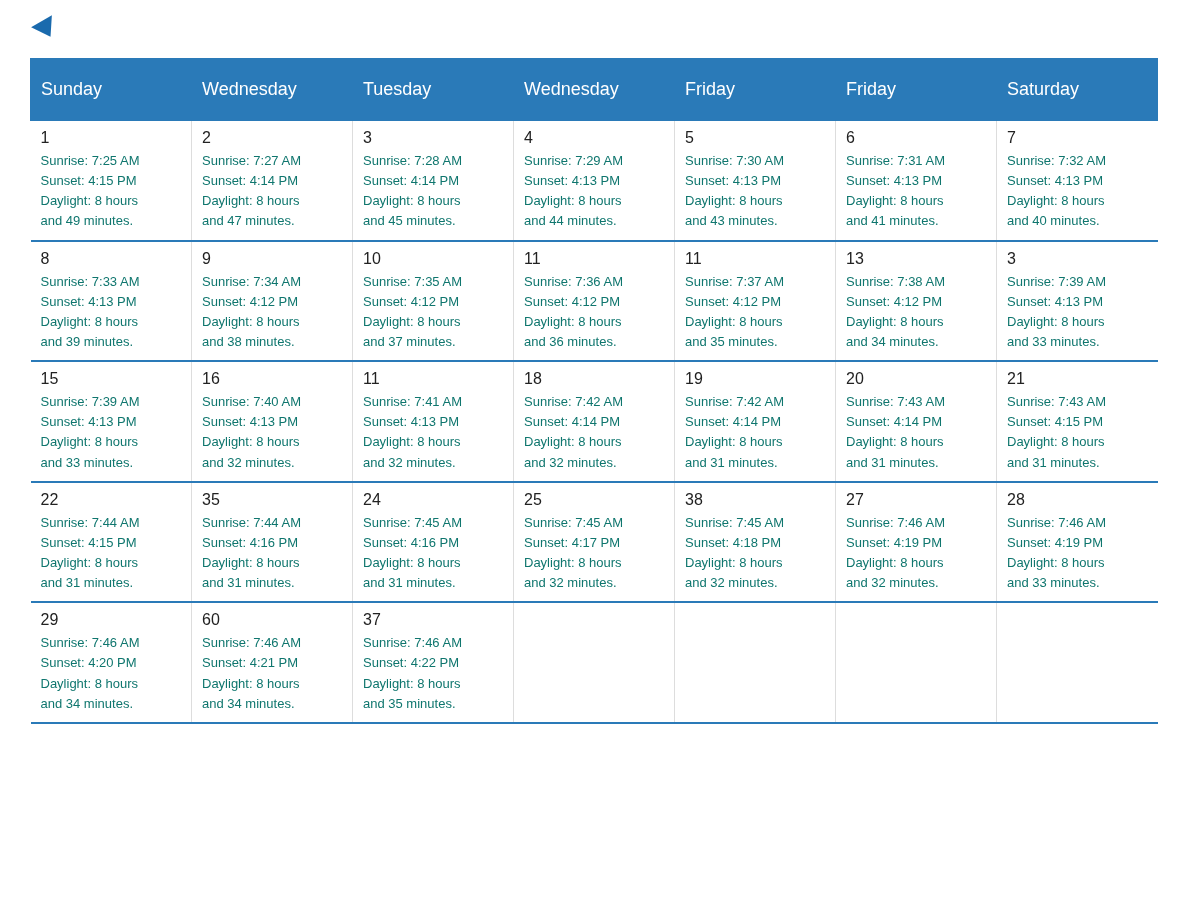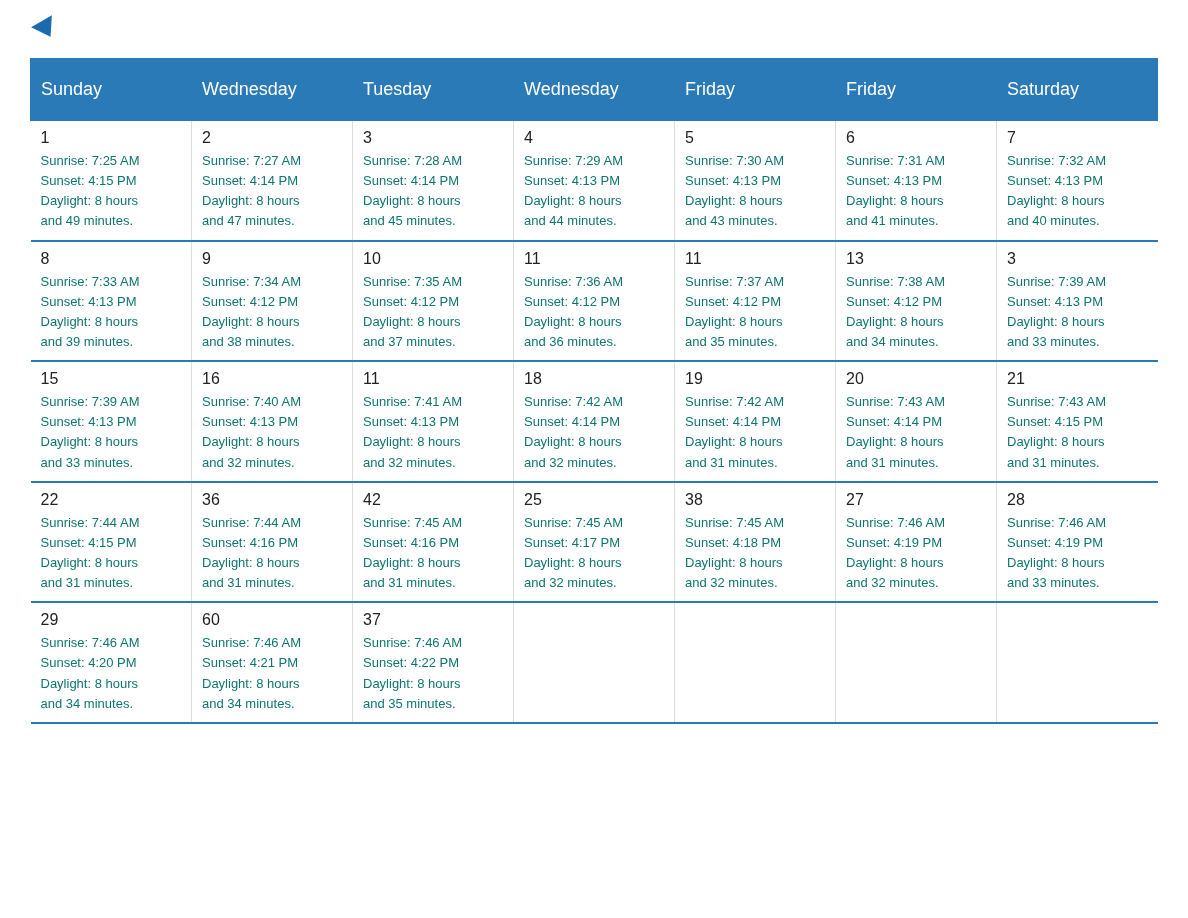--- a/index.html
+++ b/index.html
@@ -176,23 +176,23 @@
         <td><span class="day-num">19</span>
 <span class="day-info">Sunrise: 7:42 AM<br>Sunset: 4:14 PM<br>Daylight: 8 hours<br>and 31 minutes.</span></td>
         <td><span class="day-num">20</span>
 <span class="day-info">Sunrise: 7:43 AM<br>Sunset: 4:14 PM<br>Daylight: 8 hours<br>and 31 minutes.</span></td>
         <td><span class="day-num">21</span>
 <span class="day-info">Sunrise: 7:43 AM<br>Sunset: 4:15 PM<br>Daylight: 8 hours<br>and 31 minutes.</span></td>
       </tr>
       <tr>
         <td><span class="day-num">22</span>
 <span class="day-info">Sunrise: 7:44 AM<br>Sunset: 4:15 PM<br>Daylight: 8 hours<br>and 31 minutes.</span></td>
-        <td><span class="day-num">36</span>
+        <td><span class="day-num">35</span>
 <span class="day-info">Sunrise: 7:44 AM<br>Sunset: 4:16 PM<br>Daylight: 8 hours<br>and 31 minutes.</span></td>
-        <td><span class="day-num">42</span>
+        <td><span class="day-num">24</span>
 <span class="day-info">Sunrise: 7:45 AM<br>Sunset: 4:16 PM<br>Daylight: 8 hours<br>and 31 minutes.</span></td>
         <td><span class="day-num">25</span>
 <span class="day-info">Sunrise: 7:45 AM<br>Sunset: 4:17 PM<br>Daylight: 8 hours<br>and 32 minutes.</span></td>
         <td><span class="day-num">38</span>
 <span class="day-info">Sunrise: 7:45 AM<br>Sunset: 4:18 PM<br>Daylight: 8 hours<br>and 32 minutes.</span></td>
         <td><span class="day-num">27</span>
 <span class="day-info">Sunrise: 7:46 AM<br>Sunset: 4:19 PM<br>Daylight: 8 hours<br>and 32 minutes.</span></td>
         <td><span class="day-num">28</span>
 <span class="day-info">Sunrise: 7:46 AM<br>Sunset: 4:19 PM<br>Daylight: 8 hours<br>and 33 minutes.</span></td>
       </tr>

